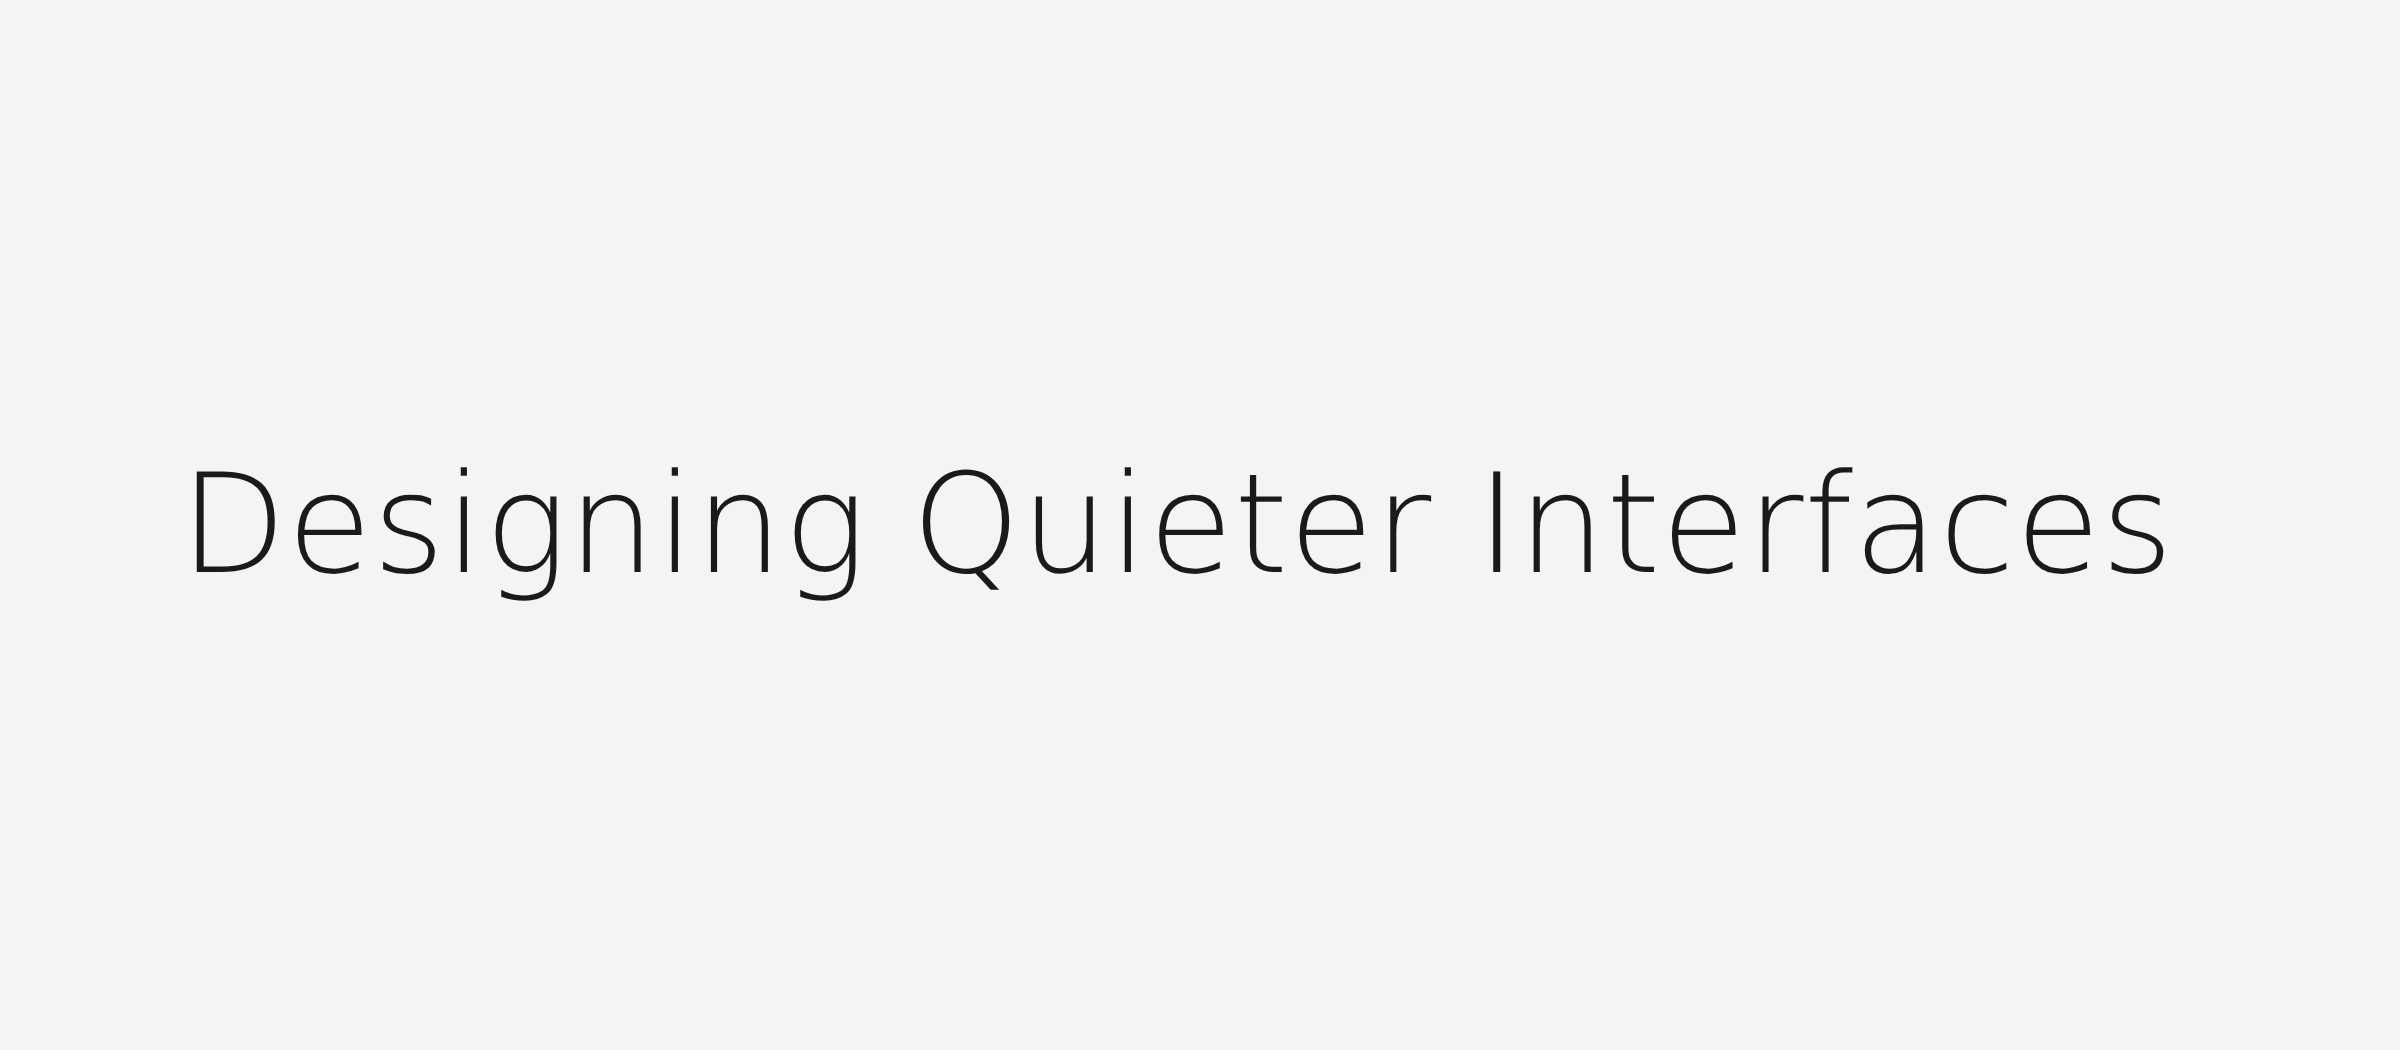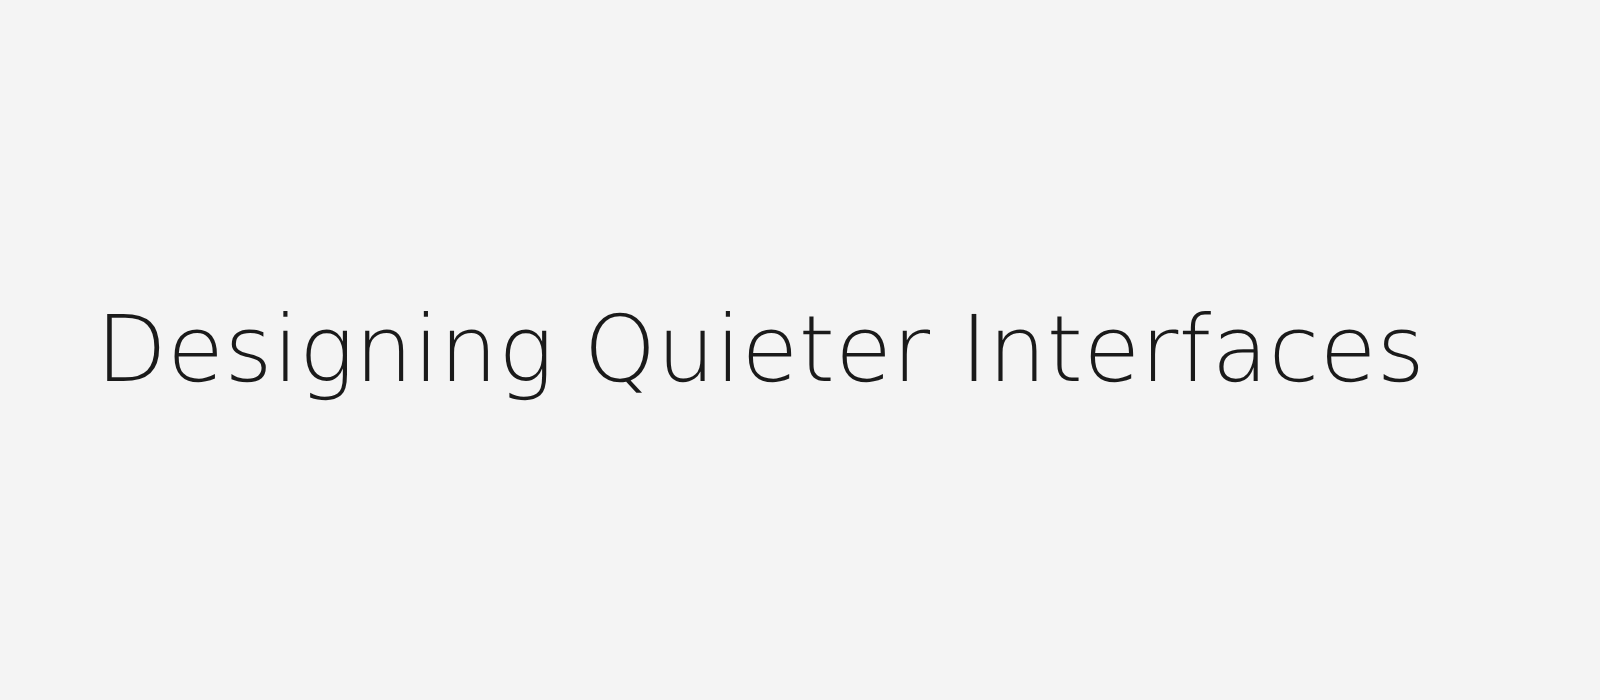--- a/index.html
+++ b/index.html
@@ -19,21 +19,21 @@
   .title-canvas {
     position: relative;
     box-sizing: border-box;
     width: 1600px;
     height: 700px;
     background: #f4f4f4;
     display: flex;
     flex-direction: column;
     justify-content: center;   
     align-items: flex-start;   
-    padding-left: 96px;       
+    padding-left: 120px;       
     padding-right: 200px;
   }
 
   
   .title-text {
     display: block;
     margin: 0;
     padding: 0;
     
     font-size: 92px;

